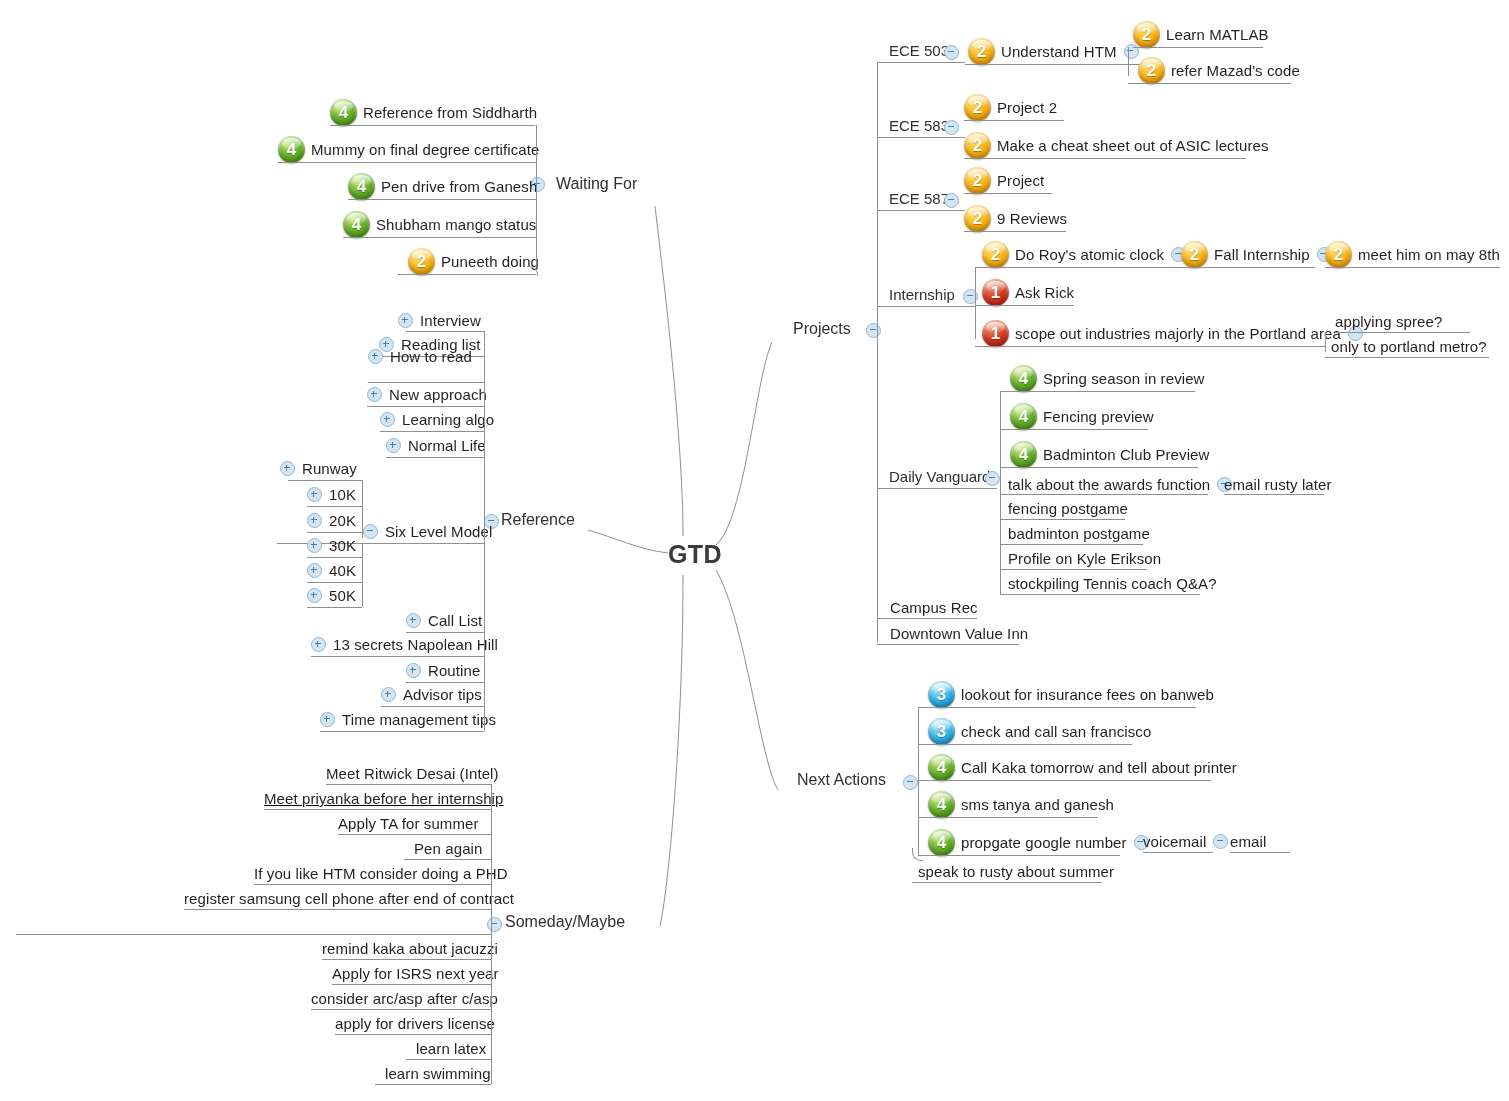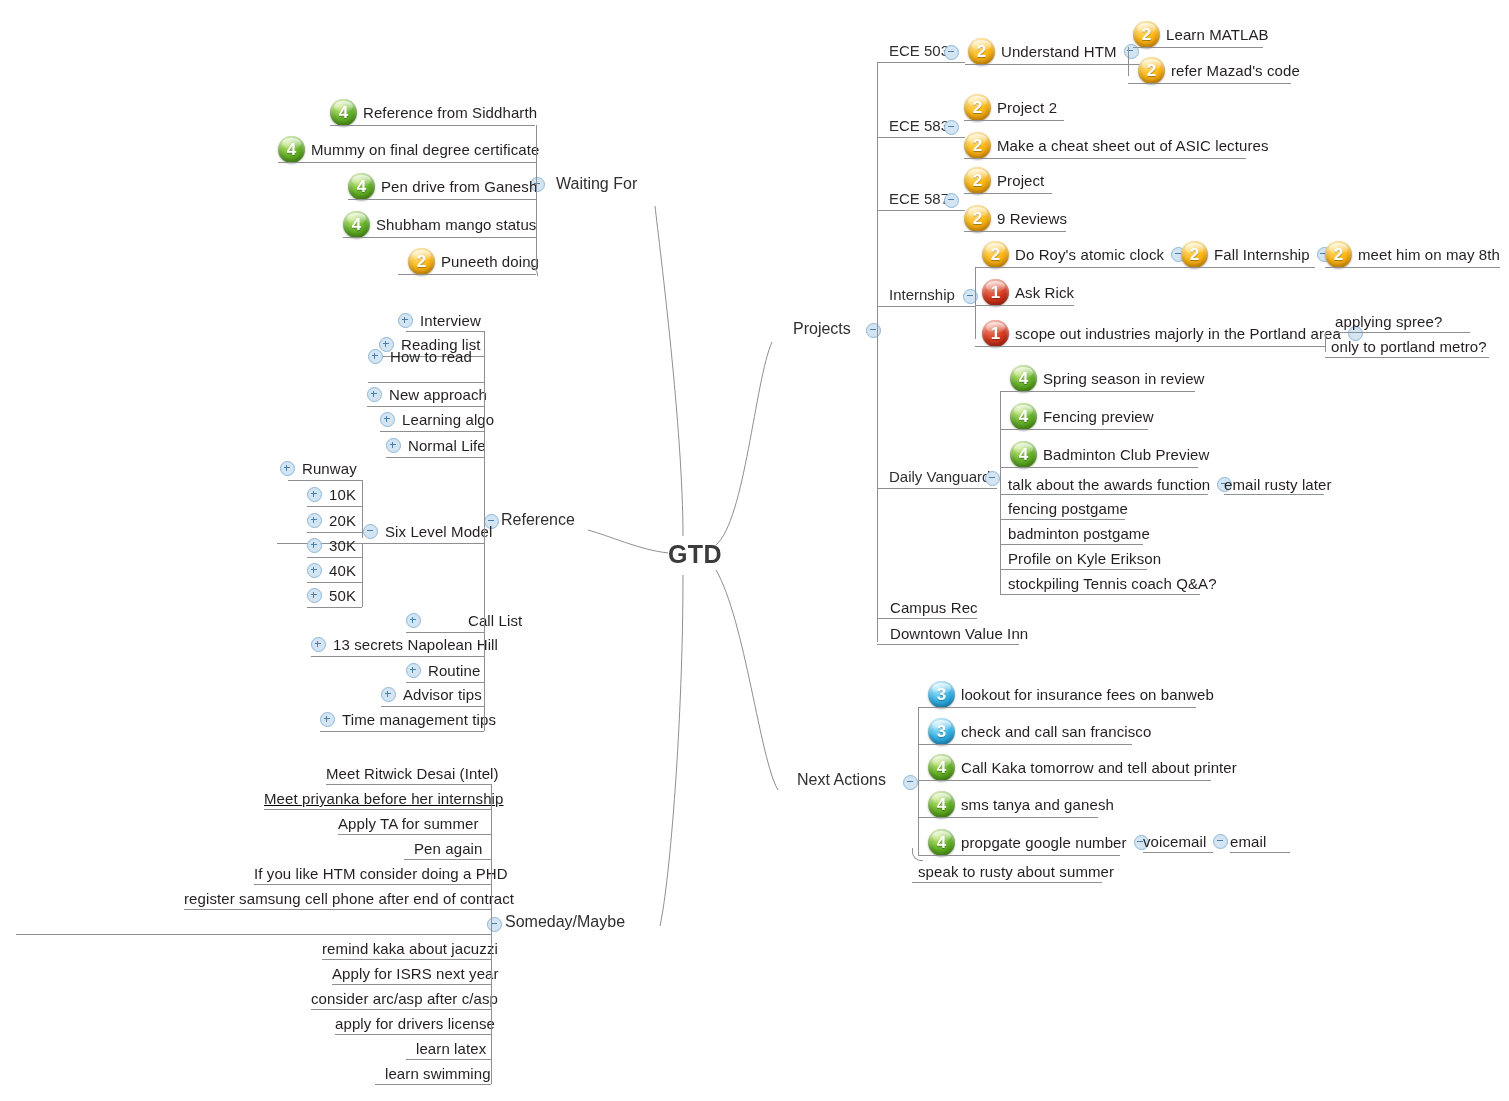--- a/index.html
+++ b/index.html
@@ -286,21 +286,21 @@
   <div class="shelf" style="left:307px; top:582px; width:55px;"></div>
 
   <div class="node" style="left:307px; top:588px;">
     <span class="toggle tg-left plus"></span>
     <span class="label">50K</span>
   </div>
   <div class="shelf" style="left:307px; top:607px; width:55px;"></div>
   <div class="spine" style="left:362px; top:480px; height:58px;"></div>
   <div class="spine" style="left:362px; top:543px; height:64px;"></div>
 
-  <div class="node" style="left:406px; top:613px;gap:40px;">
+  <div class="node" style="left:406px; top:613px;">
     <span class="toggle tg-left plus"></span>
     <span class="label">Call List</span>
   </div>
   <div class="shelf" style="left:406px; top:632px; width:78px;"></div>
 
   <div class="node" style="left:311px; top:637px;">
     <span class="toggle tg-left plus"></span>
     <span class="label">13 secrets Napolean Hill</span>
   </div>
   <div class="shelf" style="left:311px; top:656px; width:173px;"></div>

